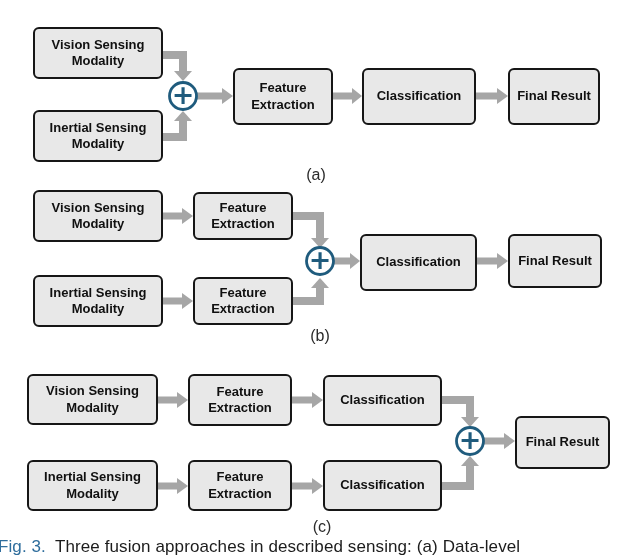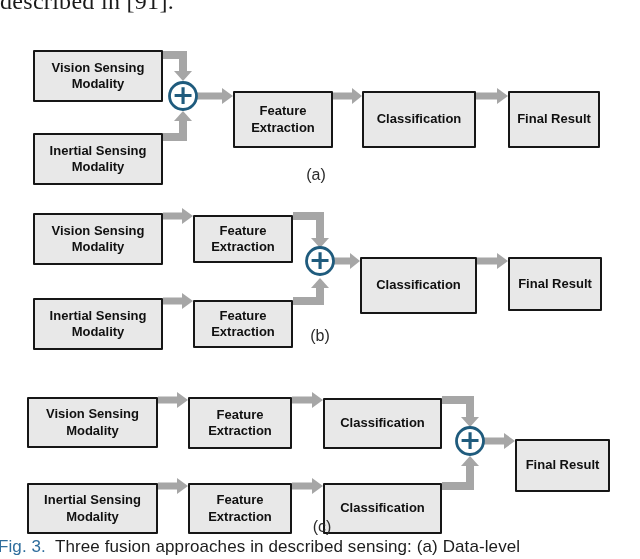--- a/index.html
+++ b/index.html
@@ -18,26 +18,25 @@
   .top-clip .frag{
     position:absolute;left:0;top:-12px;
     font-family:"Liberation Serif","DejaVu Serif",serif;
     font-size:24px;color:#1a1a1a;white-space:nowrap;letter-spacing:.3px;
   }
   svg.diagram{position:absolute;left:0;top:0;}
   .box{
     position:absolute;box-sizing:border-box;
     background:#e8e8e8;
     border:2.5px solid #161616;
-    border-radius:1px;
+    border-radius:6px;
     display:flex;align-items:center;justify-content:center;
     text-align:center;
     font-weight:bold;font-size:13px;line-height:1.25;color:#101010;
     padding:1px 2px;
-    margin-top:23px;
   }
   .plus-sign{
     position:absolute;width:28px;height:28px;
     display:flex;align-items:center;justify-content:center;
     font-family:"DejaVu Sans",sans-serif;
     font-weight:bold;font-size:27px;line-height:28px;
     color:#1f5b7d;
     padding-bottom:2px;box-sizing:border-box;
   }
   .sublabel{
@@ -49,23 +48,20 @@
     font-size:17px;color:#1c1c1c;white-space:nowrap;overflow:hidden;
     letter-spacing:.1px;
   }
   .caption .fig-label{color:#2e6d9c;margin-right:9px;}
 </style>
 </head>
 <body>
 
 <div class="page">
 
-  <div class="top-clip">
-    <div class="frag">described in [91].</div>
-  </div>
 
   <svg class="diagram" width="640" height="559" viewBox="0 0 640 559">
     <g fill="#a6a6a6">
 
       <g>
         <rect x="163" y="51" width="22" height="8"></rect>
           <rect x="179" y="51" width="8" height="21"></rect>
         <polygon points="174,71 192,71 183,81"></polygon>
       </g>
       <g>

